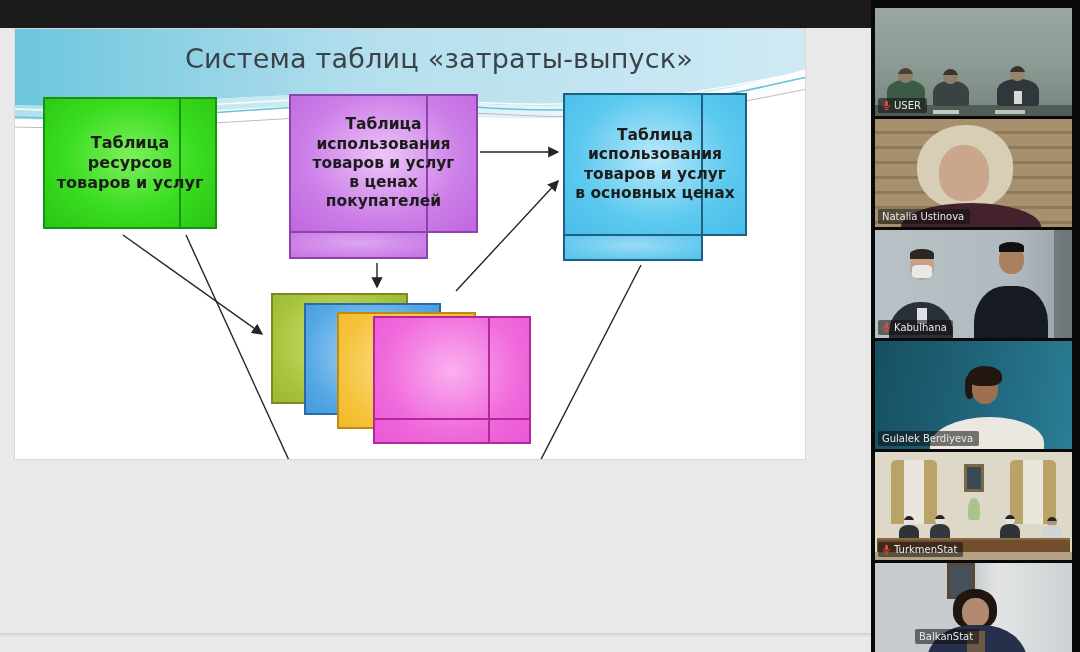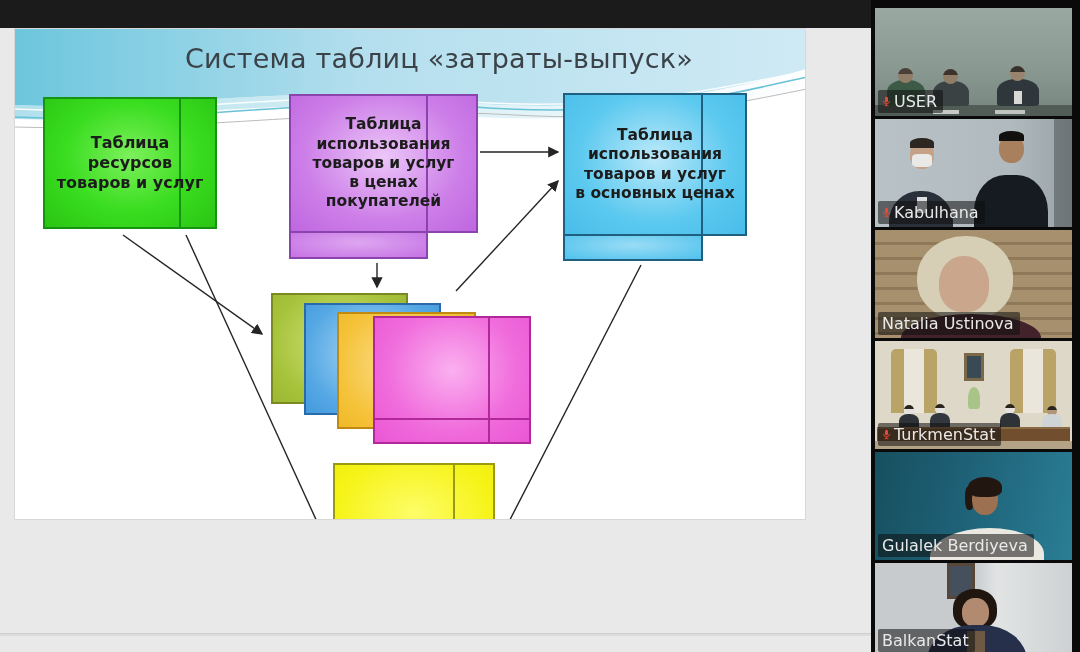--- a/index.html
+++ b/index.html
@@ -6,21 +6,21 @@
   html,body { width:1080px; height:652px; overflow:hidden; background:#000; }
   body { font-family:"DejaVu Sans", sans-serif; }
   .app { position:relative; width:1080px; height:652px; display:flex; }
 
   
   .left { position:relative; width:871px; height:652px; background:#e9e9e9; }
   .topbar { position:absolute; left:0; top:0; width:100%; height:28px; background:#1b1b1b; }
   .content { position:absolute; left:0; top:28px; width:871px; height:624px; background:#e9e9e9; }
   .bottom-line { position:absolute; left:0; top:605px; width:100%; height:3px; background:#dcdcdc; border-top:1px solid #cfcfcf; }
 
-  .slide { position:absolute; left:14px; top:0; width:792px; height:492px; background:#ffffff; border:1px solid #d8d8d8; overflow:hidden; }
+  .slide { position:absolute; left:14px; top:0; width:792px; height:432px; background:#ffffff; border:1px solid #d8d8d8; overflow:hidden; }
   .wave-header { position:absolute; left:0; top:0; }
   .slide-title { position:absolute; top:14px; left:0; width:100%; text-align:center; padding-left:58px;
                  font-size:27px; color:#3b4349; letter-spacing:0.2px; z-index:3; }
 
   
   .dbox { position:absolute; border:2px solid; display:flex; align-items:center; justify-content:center;
           text-align:center; font-weight:bold; font-size:15.5px; color:#1c1c1c; line-height:1.24; z-index:2; }
   .boxlabel { position:relative; z-index:2; width:100%; white-space:pre-line; }
   .vdiv { position:absolute; top:0; bottom:0; width:2px; z-index:1; }
   .strip { position:absolute; border:2px solid; z-index:2; }
@@ -62,23 +62,23 @@
   .arrows line { stroke:#242424; stroke-width:1.4; }
 
   
   .sidebar { position:relative; width:209px; height:652px; background:#0a0a0a; padding:8px 0 0 4px; }
   .thumb { position:relative; width:197px; height:108px; margin-bottom:3px; background:#222; overflow:hidden; }
   .thumb.active { outline:2px solid var(--active-border,#dde35c); outline-offset:-2px; }
   .scene { position:absolute; inset:0; overflow:hidden; }
   .scene div { position:absolute; }
 
   .vlabel { position:absolute; left:3px; bottom:3px; z-index:5; display:flex; align-items:center; gap:3px;
-            background:rgba(15,15,15,0.55); color:#e9e9e9; font-size:16px; padding:2px 6px 2px 4px; border-radius:2px; }
+            background:rgba(15,15,15,0.55); color:#e9e9e9; font-size:10px; padding:2px 6px 2px 4px; border-radius:2px; }
   .mic { color:var(--muted-mic,#e84a3a); flex:0 0 auto; }
-  .thumb-bal .vlabel { bottom:auto; top:66px; }
+  .thumb-bal .vlabel { bottom:auto; top:66px;margin-left:37px; }
 
   
   .scene-user { background:linear-gradient(180deg,#99a8a1 0%, #8a9992 55%, #75847d 100%); }
   .su-f1b { left:12px;  bottom:10px; width:38px; height:26px; background:#3c5a46; border-radius:45% 45% 10% 10%; }
   .su-f1h { left:23px;  bottom:33px; width:15px; height:15px; border-radius:50%; background:linear-gradient(#4a4038 38%, #8f7d68 38%); }
   .su-f2b { left:58px;  bottom:10px; width:36px; height:25px; background:#3a4244; border-radius:45% 45% 10% 10%; }
   .su-f2h { left:68px;  bottom:32px; width:15px; height:15px; border-radius:50%; background:linear-gradient(#3c342c 38%, #8f7d68 38%); }
   .su-f3b { left:122px; bottom:10px; width:42px; height:27px; background:#2f373c; border-radius:45% 45% 10% 10%; }
   .su-f3s { left:139px; bottom:12px; width:8px;  height:13px; background:#d8d8d4; }
   .su-f3h { left:135px; bottom:35px; width:15px; height:15px; border-radius:50%; background:linear-gradient(#38302a 38%, #98846e 38%); }
@@ -247,20 +247,32 @@
         <svg class="mic" viewBox="0 0 12 14" width="9" height="11">
           <rect x="4" y="0.5" width="4" height="7.5" rx="2" fill="currentColor"></rect>
           <path d="M2 6 a4 4 0 0 0 8 0" fill="none" stroke="currentColor" stroke-width="1.2"></path>
           <path d="M6 10 V12 M3.5 12.5 H8.5" stroke="currentColor" stroke-width="1.2" fill="none"></path>
         </svg>
         <span>USER</span>
       </div>
     </div>
 
     <div class="thumb">
+      <div class="scene scene-nat">
+        <div class="na-hair"></div>
+        <div class="na-face"></div>
+        <div class="na-body"></div>
+      </div>
+      <div class="vlabel">
+
+        <span>Natalia Ustinova</span>
+      </div>
+    </div>
+
+    <div class="thumb">
       <div class="scene scene-kab">
         <div class="kb-sh"></div>
         <div class="kb-1b"></div>
         <div class="kb-1s"></div>
         <div class="kb-1h"></div>
         <div class="kb-1hr"></div>
         <div class="kb-1m"></div>
         <div class="kb-2b"></div>
         <div class="kb-2h"></div>
         <div class="kb-2hr"></div>
@@ -268,29 +280,30 @@
       <div class="vlabel">
         <svg class="mic" viewBox="0 0 12 14" width="9" height="11">
           <rect x="4" y="0.5" width="4" height="7.5" rx="2" fill="currentColor"></rect>
           <path d="M2 6 a4 4 0 0 0 8 0" fill="none" stroke="currentColor" stroke-width="1.2"></path>
           <path d="M6 10 V12 M3.5 12.5 H8.5" stroke="currentColor" stroke-width="1.2" fill="none"></path>
         </svg>
         <span>Kabulhana</span>
       </div>
     </div>
 
-    <div class="thumb">
-      <div class="scene scene-nat">
-        <div class="na-hair"></div>
-        <div class="na-face"></div>
-        <div class="na-body"></div>
-      </div>
-      <div class="vlabel">
-
-        <span>Natalia Ustinova</span>
+    <div class="thumb active">
+      <div class="scene scene-gul">
+        <div class="gu-body"></div>
+        <div class="gu-hairside"></div>
+        <div class="gu-head"></div>
+        <div class="gu-hair"></div>
+      </div>
+      <div class="vlabel">
+
+        <span>Gulalek Berdiyeva</span>
       </div>
     </div>
 
     <div class="thumb">
       <div class="scene scene-tur">
         <div class="tu-winL"></div>
         <div class="tu-winR"></div>
         <div class="tu-port"></div>
         <div class="tu-flag"></div>
         <div class="tu-g1h"></div>
@@ -307,33 +320,20 @@
       <div class="vlabel">
         <svg class="mic" viewBox="0 0 12 14" width="9" height="11">
           <rect x="4" y="0.5" width="4" height="7.5" rx="2" fill="currentColor"></rect>
           <path d="M2 6 a4 4 0 0 0 8 0" fill="none" stroke="currentColor" stroke-width="1.2"></path>
           <path d="M6 10 V12 M3.5 12.5 H8.5" stroke="currentColor" stroke-width="1.2" fill="none"></path>
         </svg>
         <span>TurkmenStat</span>
       </div>
     </div>
 
-    <div class="thumb active">
-      <div class="scene scene-gul">
-        <div class="gu-body"></div>
-        <div class="gu-hairside"></div>
-        <div class="gu-head"></div>
-        <div class="gu-hair"></div>
-      </div>
-      <div class="vlabel">
-
-        <span>Gulalek Berdiyeva</span>
-      </div>
-    </div>
-
     <div class="thumb thumb-bal">
       <div class="scene scene-bal">
         <div class="ba-port"></div>
         <div class="ba-hair"></div>
         <div class="ba-face"></div>
         <div class="ba-body"></div>
         <div class="ba-scarf"></div>
       </div>
       <div class="vlabel">
 

